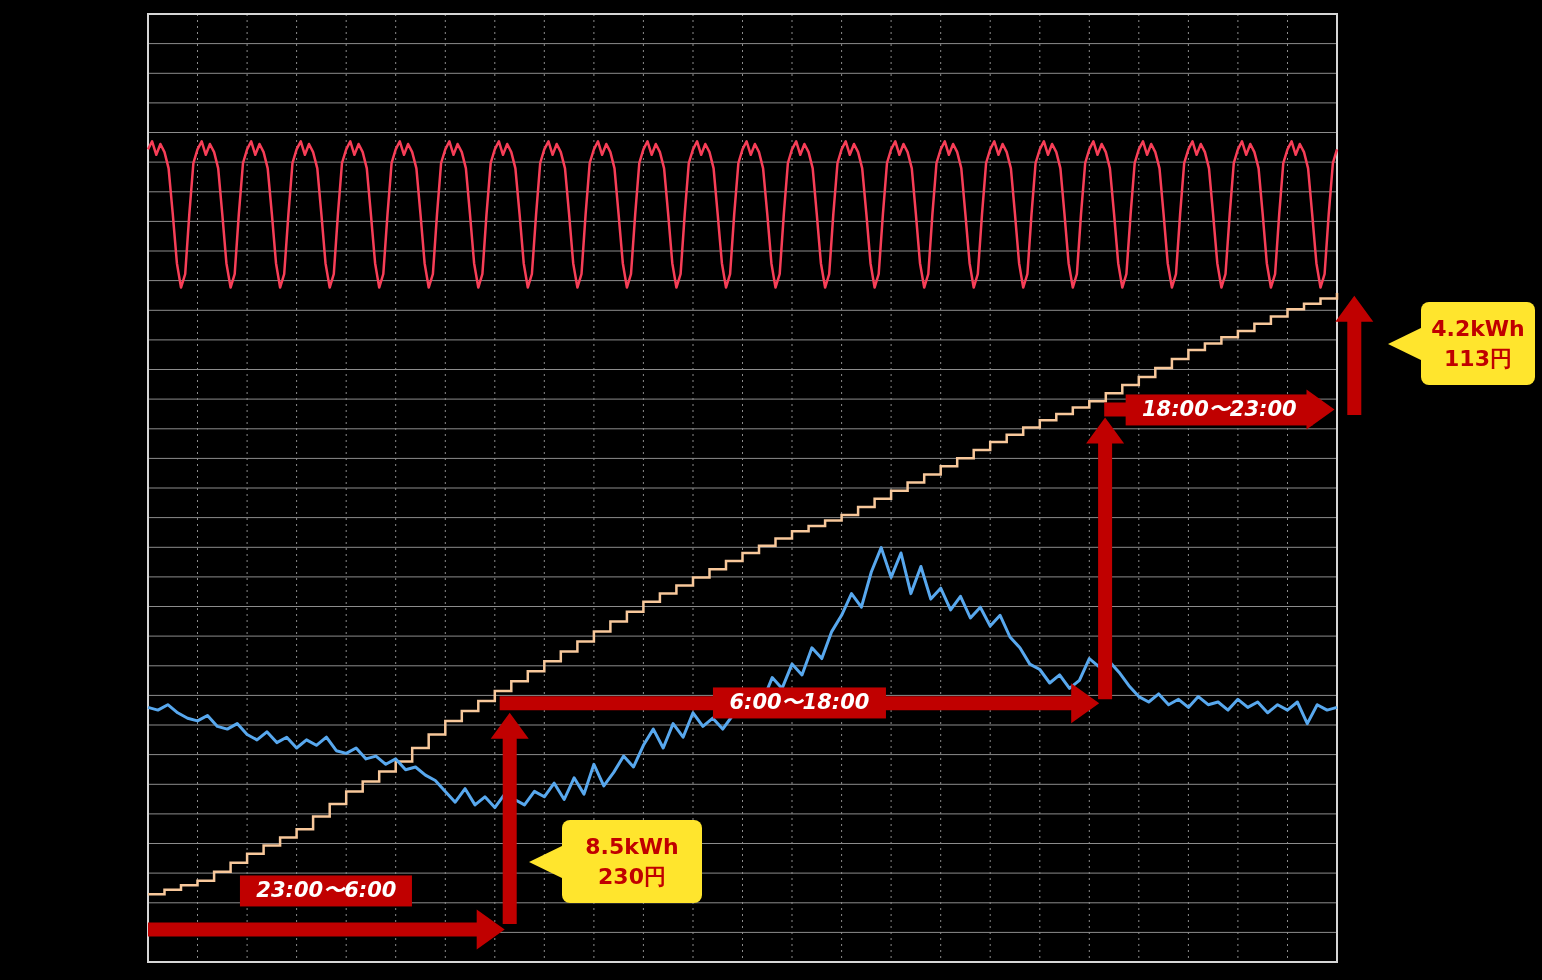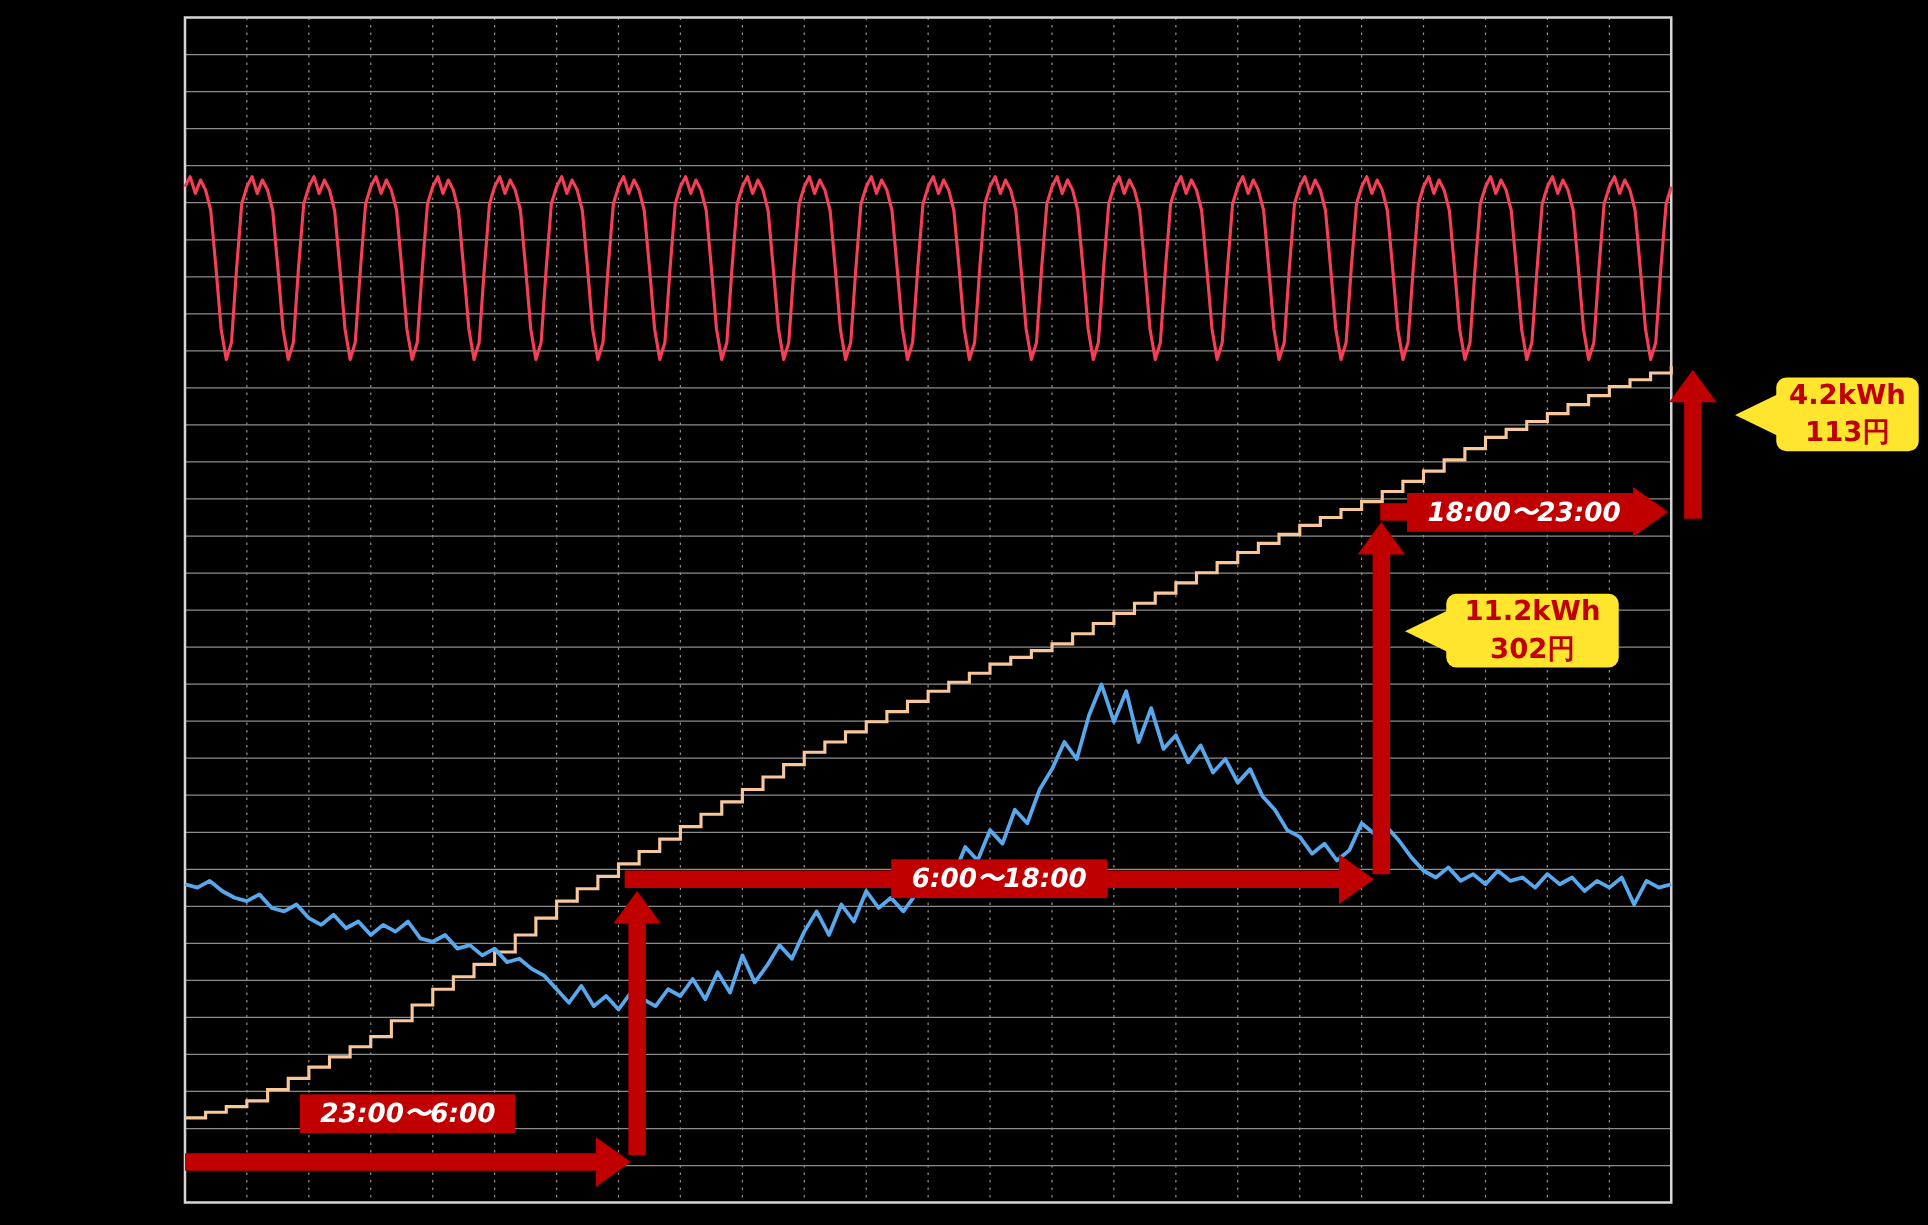--- a/index.html
+++ b/index.html
@@ -9,21 +9,21 @@
   .chip{
     position:absolute;transform:translate(-50%,-50%);
     background:#c00000;color:#ffffff;
     font-size:21px;font-weight:bold;line-height:1.1;
     padding:4px 16px;white-space:nowrap;z-index:3;font-style:italic;
   }
   .callout{
     position:absolute;box-sizing:border-box;
     background:#ffe52d;color:#c00000;
     font-size:22px;font-weight:bold;line-height:1.35;
-    text-align:center;padding:0 10px;border-radius:8px;z-index:4;
+    text-align:center;padding:12px 10px;border-radius:8px;z-index:4;
   }
   .callout .tip{
     position:absolute;left:-33px;top:50%;transform:translateY(-50%);
     width:0;height:0;
     border-top:17px solid transparent;
     border-bottom:17px solid transparent;
     border-right:35px solid #ffe52d;
   }
 </style>
 </head>
@@ -101,26 +101,26 @@
         <polygon points="1347.3,414.9 1347.3,321.7 1335.3,321.7 1354.3,295.7 1373.3,321.7 1361.3,321.7 1361.3,414.9" fill="#c00000"></polygon>
       </g>
     </svg>
 
   <div class="chip" style="left: 326.35px; top: 891px;">23:00〜6:00</div>
 
   <div class="chip" style="left: 799.45px; top: 703.3px;">6:00〜18:00</div>
 
   <div class="chip" style="left: 1219.35px; top: 409.5px;">18:00〜23:00</div>
 
+  <div class="callout" style="left:562px;top:820px;width:140px">
+    <span class="tip"></span>
+    <div>8.5kWh</div>
+    <div>230円</div>
+  </div>
 
-  <div class="callout" style="left:1157px;top:475px;width:138px">
-    <span class="tip"></span>
-    <div>11.2kWh</div>
-    <div>302円</div>
-  </div>
 
   <div class="callout" style="left:1421px;top:302px;width:114px">
     <span class="tip"></span>
     <div>4.2kWh</div>
     <div>113円</div>
   </div>
 
 </div>
 
 </body></html>

